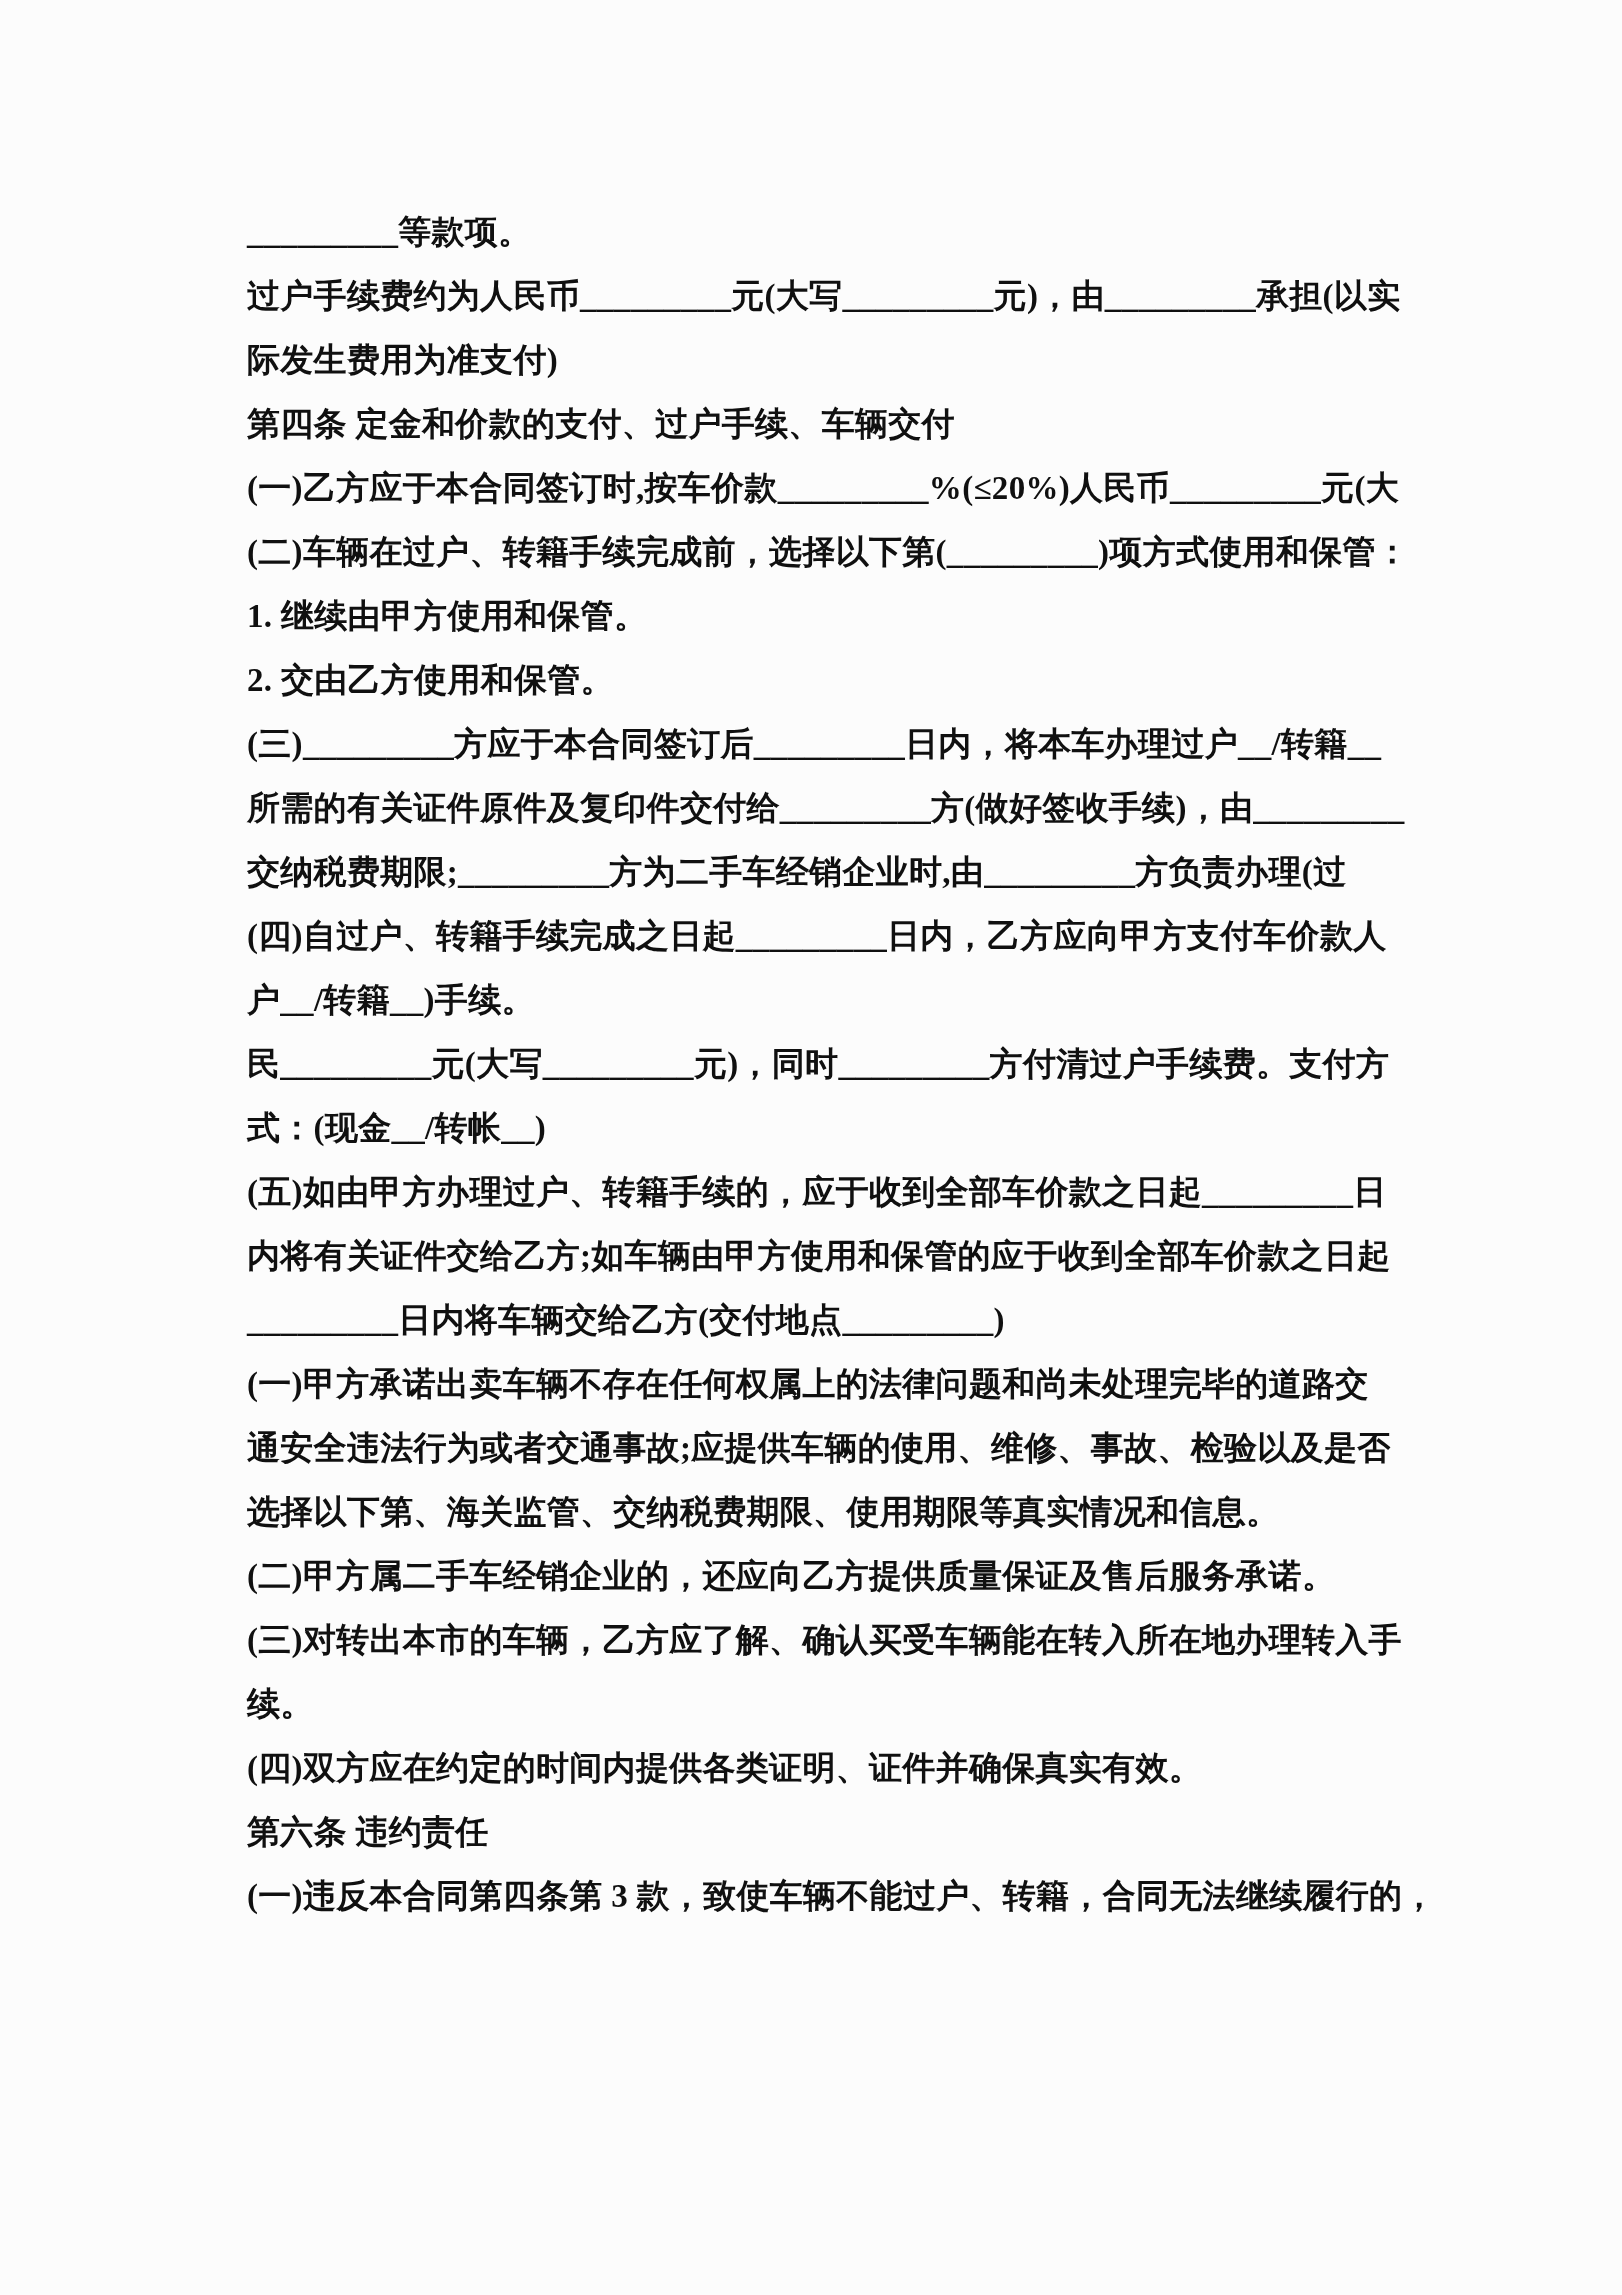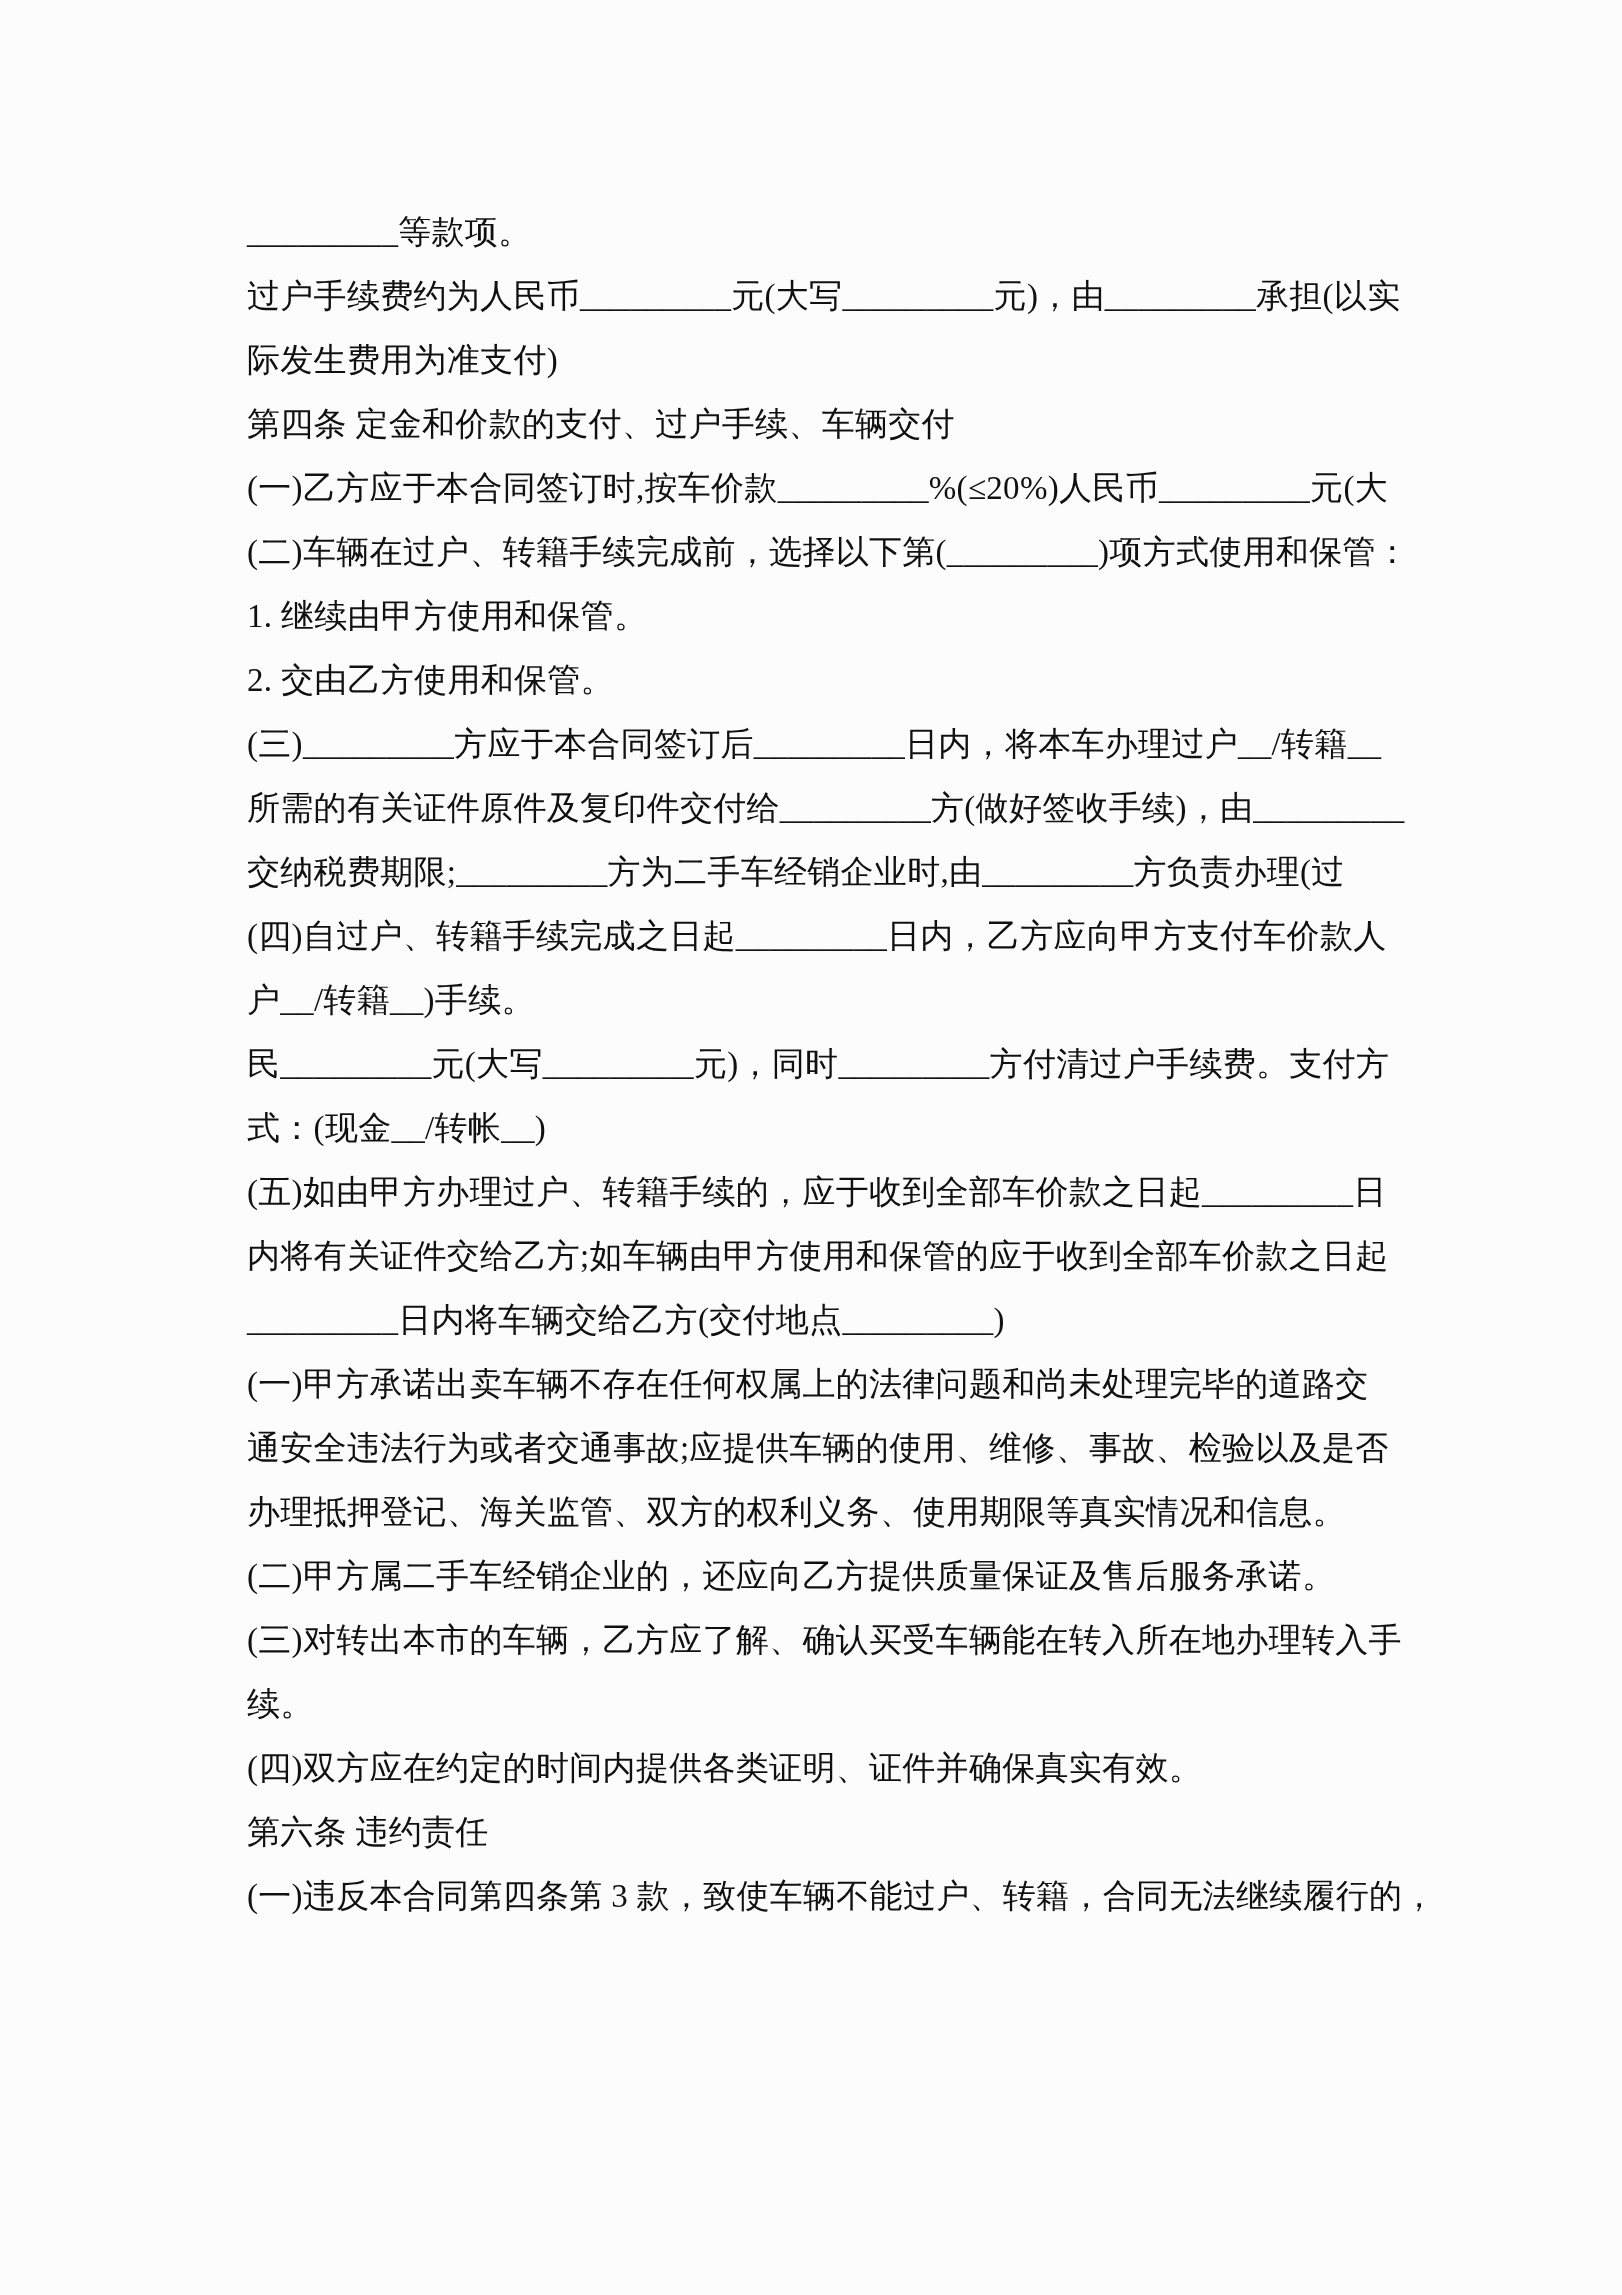--- a/index.html
+++ b/index.html
@@ -28,21 +28,21 @@
     left: 247px;
     top: 200px;
     width: 1184px;
   }
   .line {
     margin: 0;
     padding: 0;
     font-size: 33px;
     line-height: 64px;
     white-space: nowrap;
-    font-weight: normal;
+    font-weight: bold;
     letter-spacing: 0.3px;
   }
 </style>
 </head>
 <body>
 
 <div class="page">
   <div class="text-block">
     <p class="line">_________等款项。</p>
     <p class="line">过户手续费约为人民币_________元(大写_________元)，由_________承担(以实</p>
@@ -57,21 +57,21 @@
     <p class="line">交纳税费期限;_________方为二手车经销企业时,由_________方负责办理(过</p>
     <p class="line">(四)自过户、转籍手续完成之日起_________日内，乙方应向甲方支付车价款人</p>
     <p class="line">户__/转籍__)手续。</p>
     <p class="line">民_________元(大写_________元)，同时_________方付清过户手续费。支付方</p>
     <p class="line">式：(现金__/转帐__)</p>
     <p class="line">(五)如由甲方办理过户、转籍手续的，应于收到全部车价款之日起_________日</p>
     <p class="line">内将有关证件交给乙方;如车辆由甲方使用和保管的应于收到全部车价款之日起</p>
     <p class="line">_________日内将车辆交给乙方(交付地点_________)</p>
     <p class="line">(一)甲方承诺出卖车辆不存在任何权属上的法律问题和尚未处理完毕的道路交</p>
     <p class="line">通安全违法行为或者交通事故;应提供车辆的使用、维修、事故、检验以及是否</p>
-    <p class="line">办理抵押登记、海关监管、双方的权利义务、使用期限等真实情况和信息。</p>
+    <p class="line">选择以下第、海关监管、交纳税费期限、使用期限等真实情况和信息。</p>
     <p class="line">(二)甲方属二手车经销企业的，还应向乙方提供质量保证及售后服务承诺。</p>
     <p class="line">(三)对转出本市的车辆，乙方应了解、确认买受车辆能在转入所在地办理转入手</p>
     <p class="line">续。</p>
     <p class="line">(四)双方应在约定的时间内提供各类证明、证件并确保真实有效。</p>
     <p class="line">第六条 违约责任</p>
     <p class="line">(一)违反本合同第四条第 3 款，致使车辆不能过户、转籍，合同无法继续履行的，</p>
   </div>
 </div>
 
 

